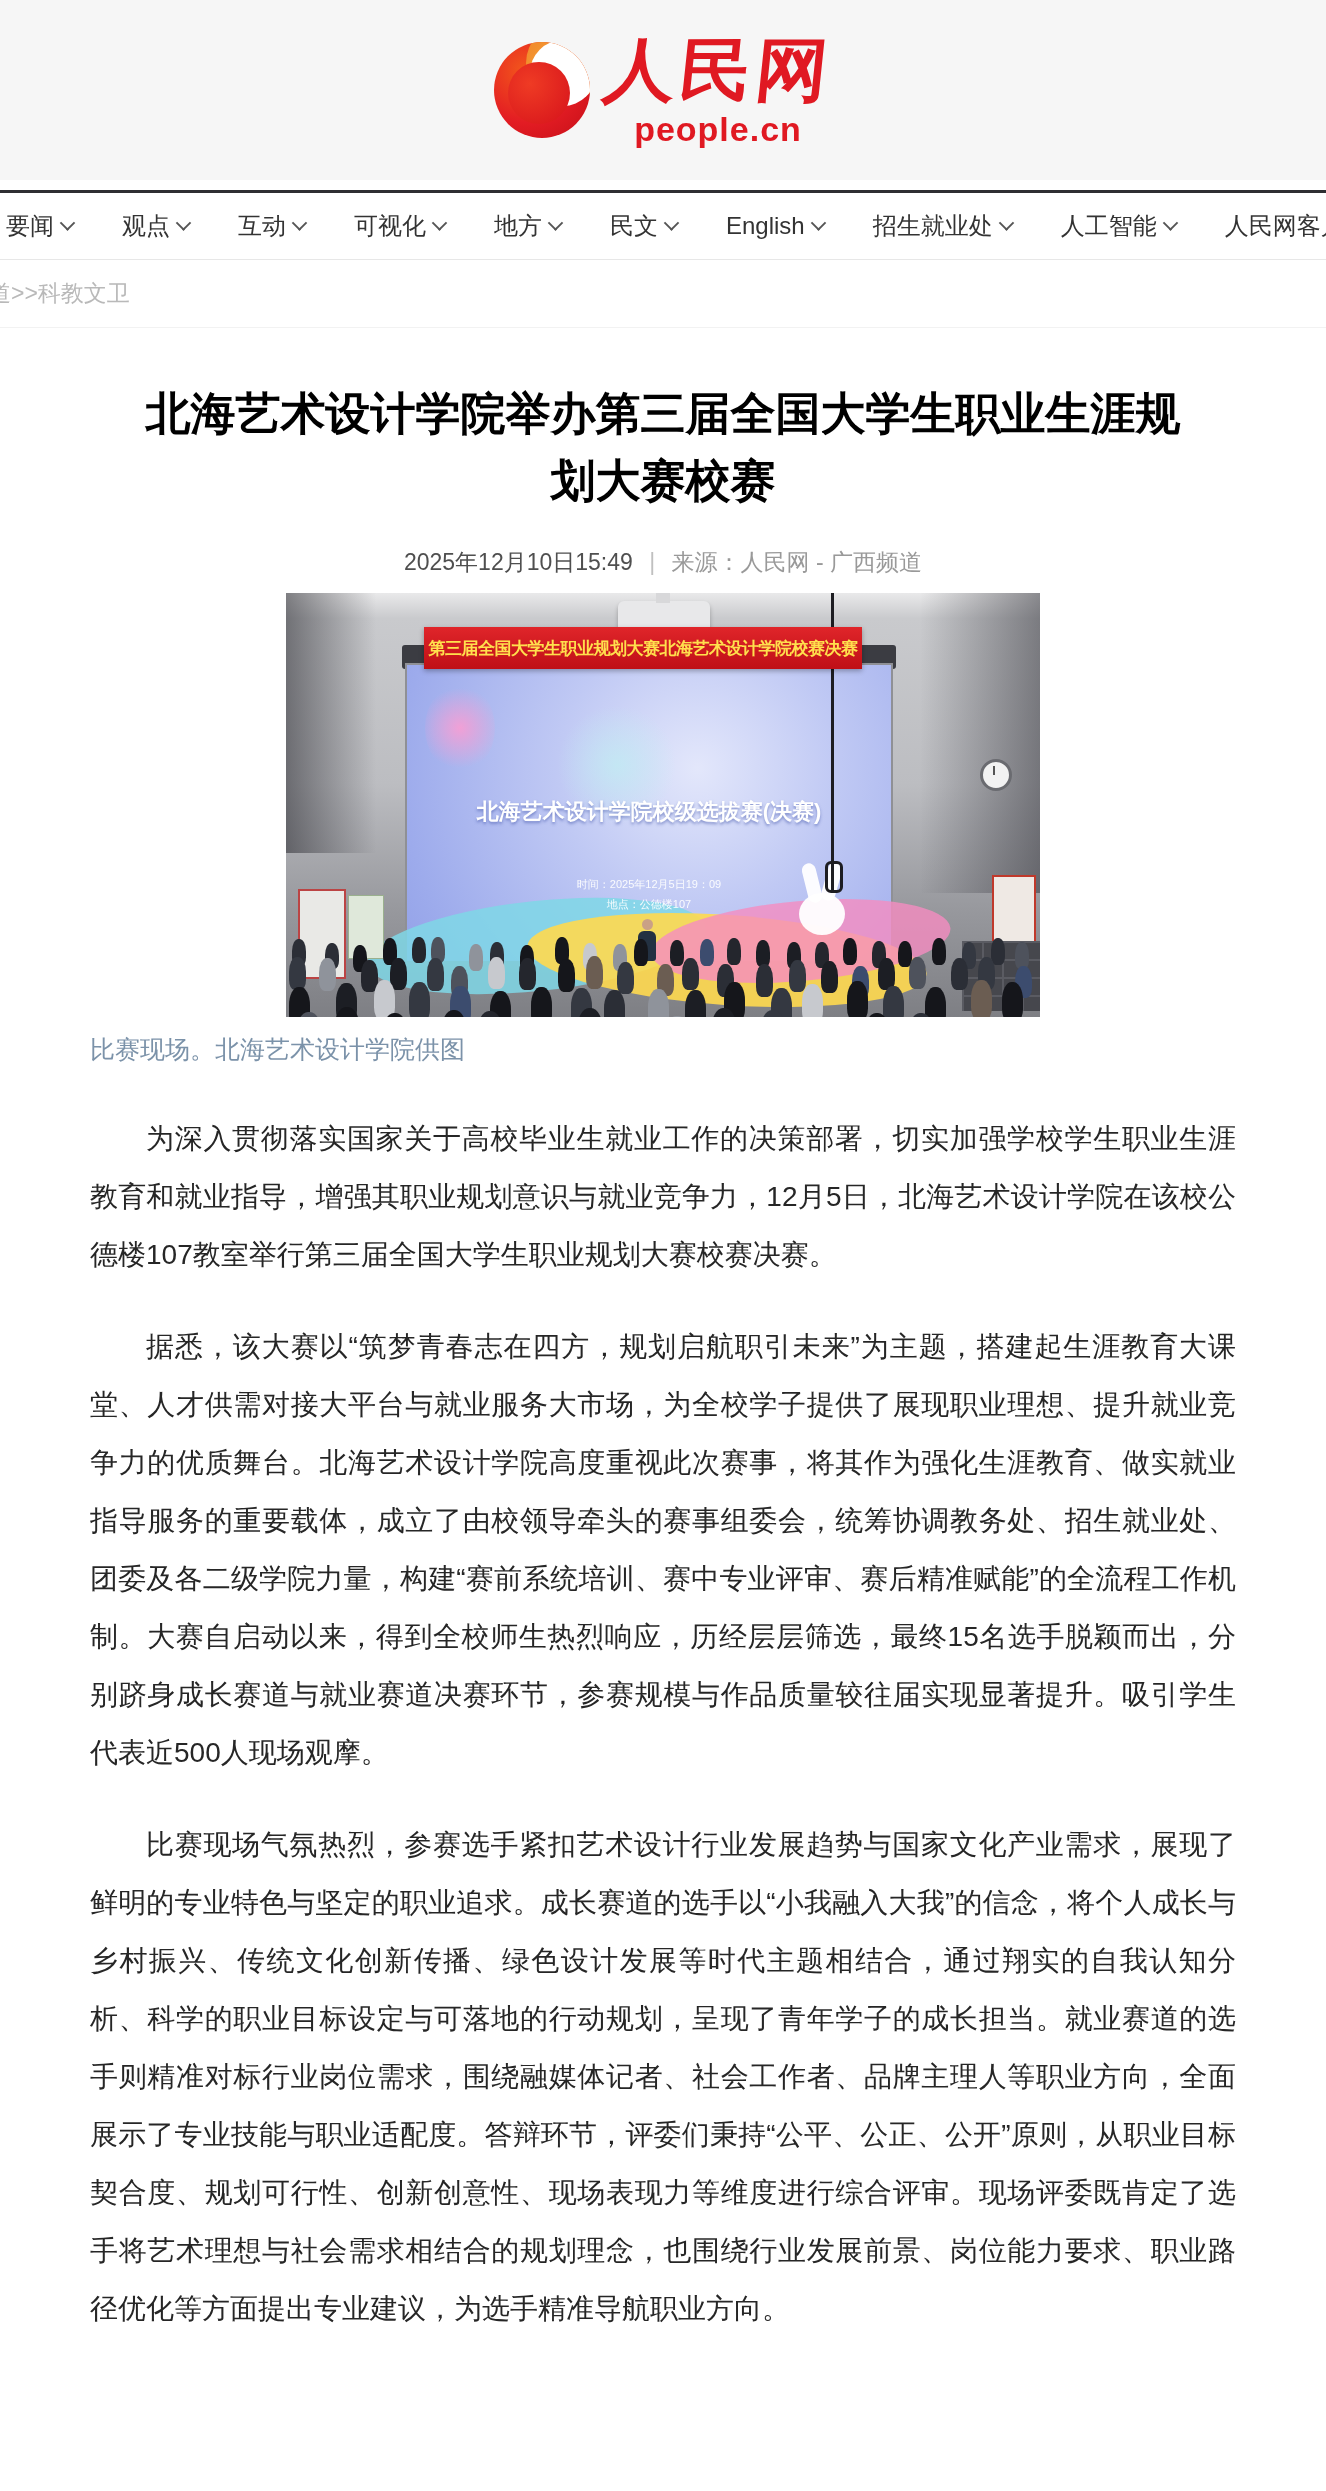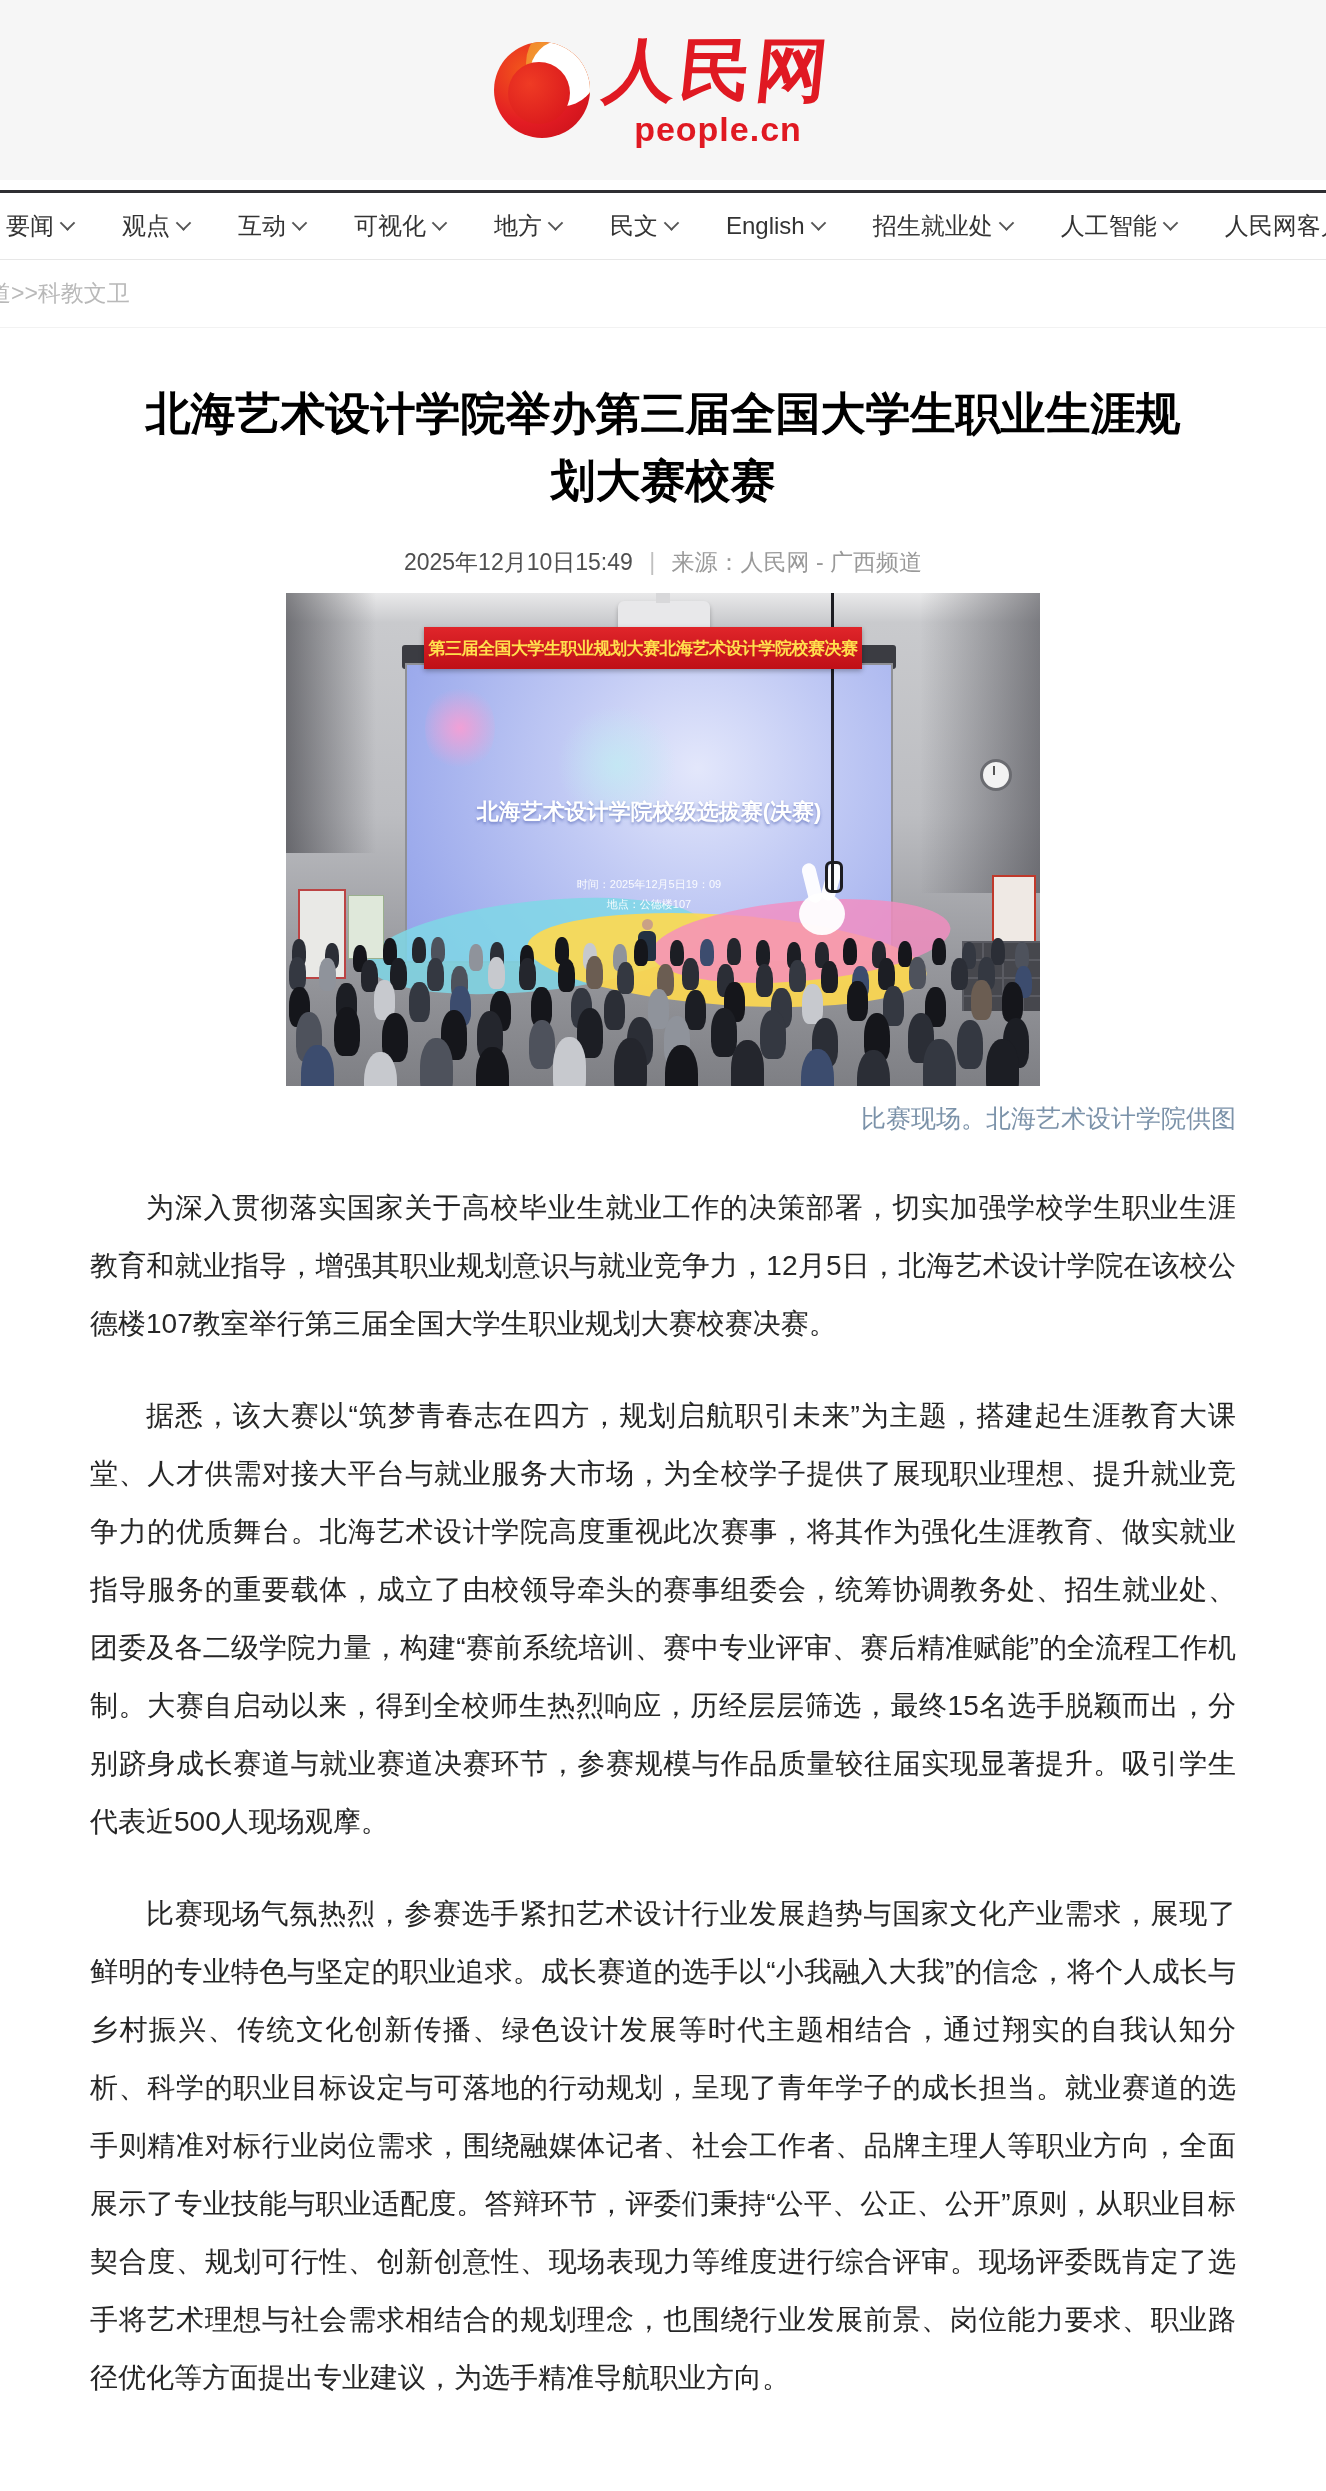--- a/index.html
+++ b/index.html
@@ -35,21 +35,21 @@
   .title{width:1060px;margin:0 auto;text-align:center;font-size:45px;line-height:67px;font-weight:700;color:#000;}
   .meta{margin-top:33px;text-align:center;font-size:23px;color:#4f4f4f;}
   .meta .sep{color:#c0c0c0;margin:0 10px;}
   .meta .src{color:#999;}
   .tools{display:flex;justify-content:flex-end;margin-top:10px;height:42px;}
   .font-pill{background:#f1f1f2;border-radius:21px;padding:0 20px;display:flex;align-items:center;gap:9px;cursor:pointer;}
   .font-pill .tt{font-family:"Liberation Serif","DejaVu Serif",serif;font-weight:700;color:#222;font-size:25px;}
   .font-pill .tt small{font-size:15px;}
   .font-pill .lbl{font-size:21px;color:#3d3d3d;}
   
-  .photo{width:754px;height:493px;margin:15px auto 16px;position:relative;overflow:hidden;
+  .photo{width:754px;height:424px;margin:15px auto 16px;position:relative;overflow:hidden;
     background:linear-gradient(180deg,#e9e9ea 0%,#c9cacd 6%,#bcbdc1 45%,#97989d 75%,#7e7f84 100%);}
   .vig-l{position:absolute;left:0;top:0;width:90px;height:260px;
     background:linear-gradient(90deg,rgba(40,40,46,.55),rgba(40,40,46,0));}
   .vig-r{position:absolute;right:0;top:0;width:120px;height:300px;
     background:linear-gradient(270deg,rgba(45,45,52,.5),rgba(45,45,52,0));}
   .projector{position:absolute;left:332px;top:8px;width:92px;height:44px;background:#e8e8ea;border-radius:6px;
     box-shadow:0 3px 4px rgba(0,0,0,.25);}
   .projector::before{content:"";position:absolute;left:38px;top:-8px;width:14px;height:10px;background:#d8d8da;}
   .screen-case{position:absolute;left:116px;top:52px;width:494px;height:24px;background:#3b3c42;border-radius:3px;}
   .banner{position:absolute;left:138px;top:34px;width:438px;height:42px;background:linear-gradient(180deg,#e0252a,#bf0f16);
@@ -87,21 +87,21 @@
   .poster-right{position:absolute;left:706px;top:282px;width:40px;height:64px;background:#efe9e4;border:2px solid #c0392b;}
   .shelf{position:absolute;left:676px;top:348px;width:78px;height:70px;background:#46474d;
     background-image:linear-gradient(#5a5b62 2px,transparent 2px),linear-gradient(90deg,#5a5b62 2px,transparent 2px);
     background-size:20px 18px;}
   .presenter{position:absolute;left:352px;top:326px;width:18px;height:44px;}
   .presenter .head{width:11px;height:11px;border-radius:50%;background:#caa186;margin:0 auto;}
   .presenter .body{width:18px;height:30px;border-radius:6px 6px 3px 3px;background:#233142;margin-top:1px;}
   .audience{position:absolute;left:0;top:0;width:100%;height:100%;}
   .person{position:absolute;border-radius:46% 46% 32% 32%;}
   
-  .caption{margin-top:16px;text-align:right;font-size:25px;color:#7b92a9;
+  .caption{margin-top:16px;text-align:left;font-size:25px;color:#7b92a9;
     font-family:"Liberation Serif","DejaVu Serif",serif;}
   .body-text{margin-top:44px;}
   .para{font-size:28px;line-height:58px;text-align:justify;text-indent:2em;color:#262626;margin:0 0 34px 0;}
 </style>
 </head>
 <body>
 
 <header class="site-header">
   <div class="logo">
     <div class="logo-ball">

